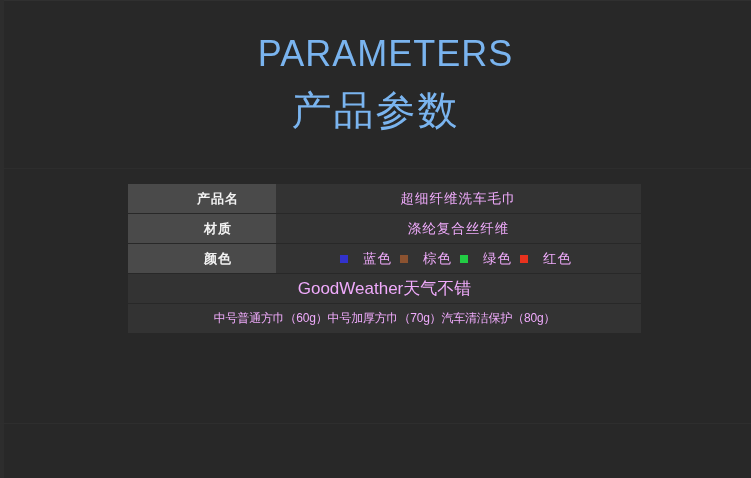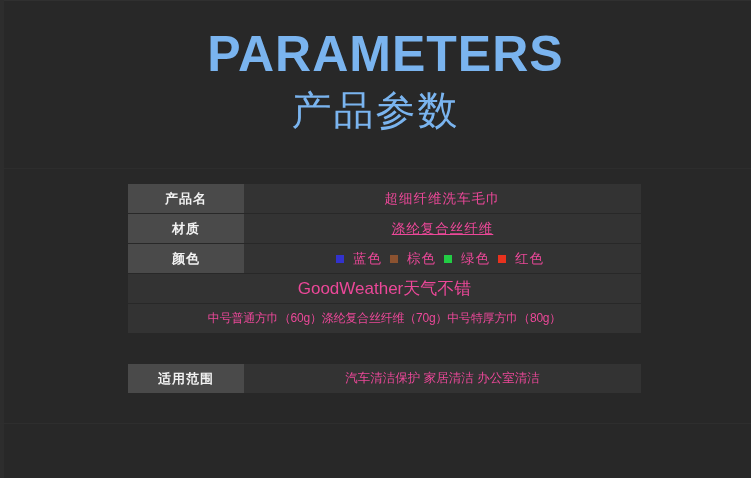--- a/index.html
+++ b/index.html
@@ -44,22 +44,22 @@
   .heading {
     position: absolute;
     left: 0;
     top: 26px;
     width: 751px;
     text-align: center;
     z-index: 2;
   }
   .heading-en {
     color: #7ab4ef;
-    font-size: 50px;
-    font-weight: bold;
+    font-size: 36px;
+    font-weight: normal;
     letter-spacing: 1px;
     line-height: 56px;
     white-space: nowrap;
     padding-left: 20px;
   }
   .heading-cn {
     color: #7ab4ef;
     font-size: 40px;
     font-weight: normal;
     letter-spacing: 2px;
@@ -86,25 +86,26 @@
     width: 116px;
     min-width: 116px;
     background: #4a4a4a;
     color: #f2f2f2;
     font-size: 13px;
     font-weight: bold;
     display: flex;
     align-items: center;
     justify-content: center;
     letter-spacing: 1px;
+    padding-left: 32px;
   }
   .spec-value {
     flex: 1;
     background: #333333;
-    color: #ec4899;
+    color: #f0abfc;
     font-size: 12.5px;
     display: flex;
     align-items: center;
     justify-content: center;
     padding: 0 4px;
     white-space: nowrap;
     overflow: hidden;
   }
   .spec-value.tight {
     font-size: 12px;
@@ -113,33 +114,32 @@
   .spec-value.brand {
     font-size: 17px;
   }
   .spec-value.name {
     font-size: 13.5px;
     letter-spacing: 1px;
   }
   .spec-value.material {
     font-size: 13.5px;
     letter-spacing: 1px;
-    text-decoration: underline;
   }
 
   
   .color-list {
     display: flex;
     align-items: center;
     gap: 3px;
   }
   .color-item {
     display: inline-flex;
     align-items: center;
-    gap: 9px;
+    gap: 15px;
     margin-right: 5px;
     font-size: 13.5px;
     letter-spacing: 1px;
   }
   .swatch {
     width: 8px;
     height: 8px;
     display: inline-block;
   }
 </style>
@@ -191,24 +191,20 @@
       </div>
     </div>
   </div>
 
   <div class="spec-row">
     <div class="spec-value brand">GoodWeather天气不错</div>
   </div>
 
 
   <div class="spec-row">
-    <div class="spec-value tight">中号普通方巾（60g）涤纶复合丝纤维（70g）中号特厚方巾（80g）</div>
-  </div>
-
-  <div class="spec-row">
-  </div>
-
-  <div class="spec-row">
-    <div class="spec-label">适用范围</div>
-    <div class="spec-value">汽车清洁保护 家居清洁 办公室清洁</div>
-  </div>
+    <div class="spec-value tight">中号普通方巾（60g）中号加厚方巾（70g）汽车清洁保护（80g）</div>
+  </div>
+
+  <div class="spec-row">
+  </div>
+
 
 </div>
 
 </body></html>

